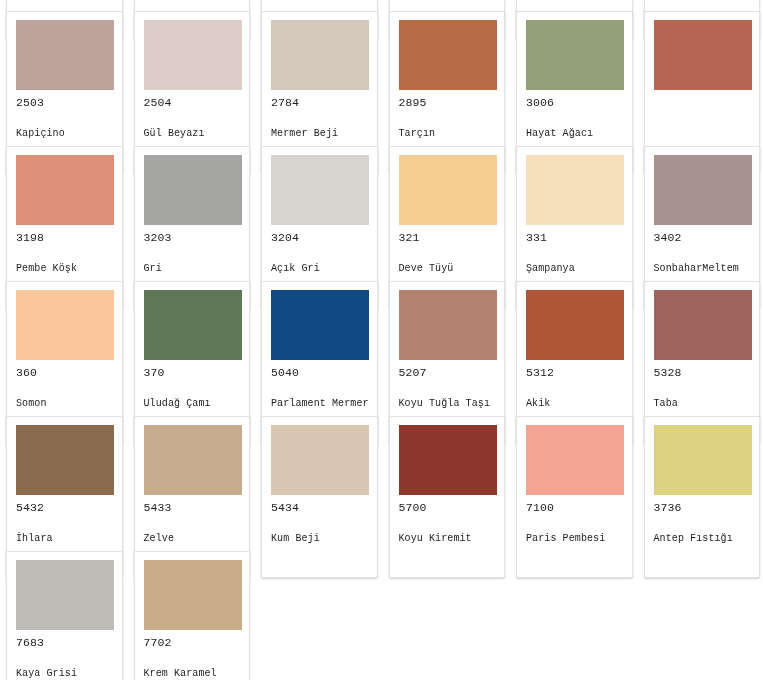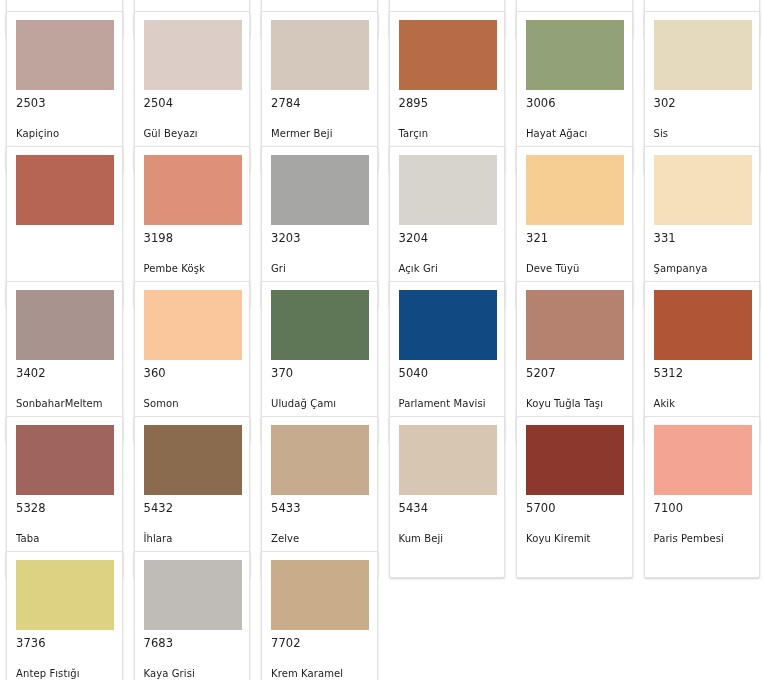--- a/index.html
+++ b/index.html
@@ -32,20 +32,21 @@
     box-sizing: border-box;
     background: #ffffff;
     border: 1px solid #e2e2e2;
     border-radius: 2px;
     box-shadow: 0 1px 2px rgba(0,0,0,0.18);
     margin: 3px 5px 5px 6px;
     height: 162px;
     padding: 8px 0 0 9px;
     position: relative;
     overflow: hidden;
+    font-family: Liberation Mono, monospace;
   }
 
   .swatch-color {
     width: 98px;
     height: 70px;
     display: block;
   }
 
   .swatch-meta {
     padding-top: 6px;
@@ -106,27 +107,20 @@
       </div>
     </div>
     <div class="swatch-card">
       <span class="swatch-color" style="background: rgb(147, 161, 121);"></span>
       <div class="swatch-meta">
         <div class="swatch-code">3006</div>
         <div class="swatch-name">Hayat Ağacı</div>
       </div>
     </div>
     <div class="swatch-card">
-      <span class="swatch-color" style="background: rgb(230, 218, 190);"></span>
-      <div class="swatch-meta">
-        <div class="swatch-code">302</div>
-        <div class="swatch-name">Sis</div>
-      </div>
-    </div>
-    <div class="swatch-card">
       <span class="swatch-color" style="background: rgb(181, 101, 82);"></span>
     </div>
     <div class="swatch-card">
       <span class="swatch-color" style="background: rgb(221, 145, 121);"></span>
       <div class="swatch-meta">
         <div class="swatch-code">3198</div>
         <div class="swatch-name">Pembe Köşk</div>
       </div>
     </div>
     <div class="swatch-card">
@@ -175,21 +169,21 @@
       <span class="swatch-color" style="background: rgb(95, 118, 87);"></span>
       <div class="swatch-meta">
         <div class="swatch-code">370</div>
         <div class="swatch-name">Uludağ Çamı</div>
       </div>
     </div>
     <div class="swatch-card">
       <span class="swatch-color" style="background: rgb(17, 74, 131);"></span>
       <div class="swatch-meta">
         <div class="swatch-code">5040</div>
-        <div class="swatch-name">Parlament Mavisi</div>
+        <div class="swatch-name">Parlament Mermer</div>
       </div>
     </div>
     <div class="swatch-card">
       <span class="swatch-color" style="background: rgb(181, 130, 111);"></span>
       <div class="swatch-meta">
         <div class="swatch-code">5207</div>
         <div class="swatch-name">Koyu Tuğla Taşı</div>
       </div>
     </div>
     <div class="swatch-card">

